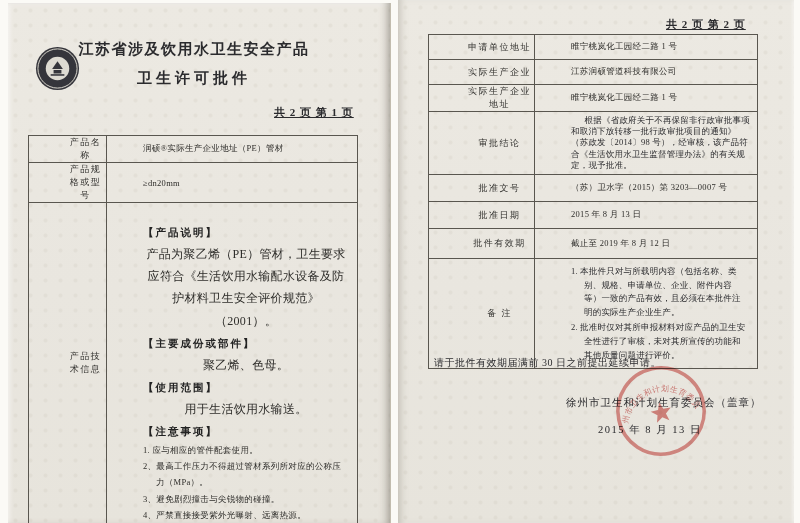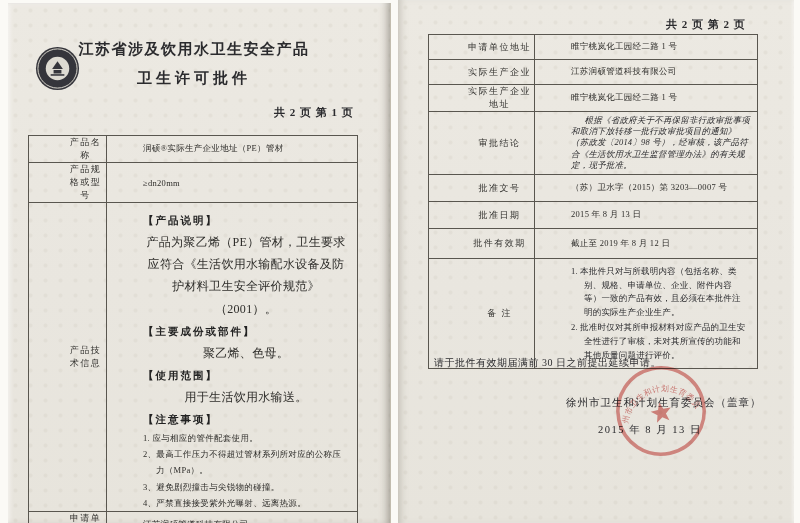--- a/index.html
+++ b/index.html
@@ -31,53 +31,53 @@
     left:398px; top:0; width:396px; height:523px;
     box-shadow: inset 6px 0 8px -5px rgba(110,104,92,.4), inset -2px 0 3px rgba(255,255,255,.4);
   }
 
   
   .emblem { position:absolute; left:26px; top:42px; width:47px; height:47px; }
   .title-block { position:absolute; left:58px; top:37px; width:256px; text-align:center;
     font-family:"Liberation Sans", sans-serif; font-weight:700; }
   .title-l1 { font-size:15px; letter-spacing:1.5px; }
   .title-l2 { font-size:15px; letter-spacing:4px; margin-top:10px; }
-  .pagenum { position:absolute; font-size:11px; font-weight:700; letter-spacing:1px; }
+  .pagenum { position:absolute; font-size:11px; font-weight:700; letter-spacing:1px;text-decoration:underline; }
   .pagenum-1 { left:266px; top:102px;text-align:right; }
   .pagenum-2 { left:268px; top:17px; }
 
   table.doc { border-collapse:collapse; table-layout:fixed; position:absolute;
     background:transparent; }
   table.doc td { border:1px solid #59564f; vertical-align:middle;padding-left:36px; }
   td.lbl { text-align:center; font-size:9px; letter-spacing:1.5px; color:#33322f; }
   td.val { font-size:8.5px; letter-spacing:.3px; padding:2px 6px 2px 10px; color:#2e2d2a; }
 
   .t1 { left:20px; top:132px; width:330px; }
   .t1 col.c-lbl { width:78px; }
   .t1 tr.r-sm { height:27px; }
   .t1 tr.r-app { height:28px;margin-top:28px; }
   .t1 tr.r-tech { height:255px; }
   td.tech { vertical-align:top; padding:7px 8px 0 12px; }
   .sec-h { font-family:"Liberation Sans", sans-serif; font-weight:700; font-size:10.5px;
     letter-spacing:2px; margin:5px 0 3px; color:#222; }
-  .sec-h:first-child { margin-top:4px; }
+  .sec-h:first-child { margin-top:16px; }
   .sec-b { font-size:12px; line-height:1.85; letter-spacing:.3px;text-align:center; }
   .note-line { font-size:8.5px; line-height:1.9; letter-spacing:.3px;
     padding-left:13px; text-indent:-13px; }
 
   
   .t2 { left:30px; top:34px; width:330px; }
   .t2 col.c-lbl { width:106px; }
   .t2 tr.r-a { height:25px; }
   .t2 tr.r-concl { height:46px; }
   .t2 tr.r-b { height:27px; }
   .t2 tr.r-valid { height:30px; }
   .t2 tr.r-remark { height:100px; }
   td.concl { font-size:8.5px; line-height:1.32; letter-spacing:.2px;
-    text-indent:1.6em; padding:3px 7px; vertical-align:middle;font-style:italic; }
+    text-indent:1.6em; padding:3px 7px; vertical-align:middle; }
   td.remark { vertical-align:middle; padding:4px 8px; }
   .remark-item { font-size:8.5px; line-height:1.6; letter-spacing:.2px;
     padding-left:13px; text-indent:-13px; margin:2px 0; }
 
   .renew { position:absolute; left:36px; top:356px; font-size:10px; letter-spacing:.5px; }
   .issuer { position:absolute; left:168px; top:396px; font-size:10.5px; letter-spacing:1px; }
   .issue-date { position:absolute; left:200px; top:423px; font-size:10.5px; letter-spacing:1.5px; }
 
   .seal { position:absolute; left:214px; top:362px; width:98px; height:98px;
     transform:rotate(-12deg); mix-blend-mode:multiply; opacity:.85; }

